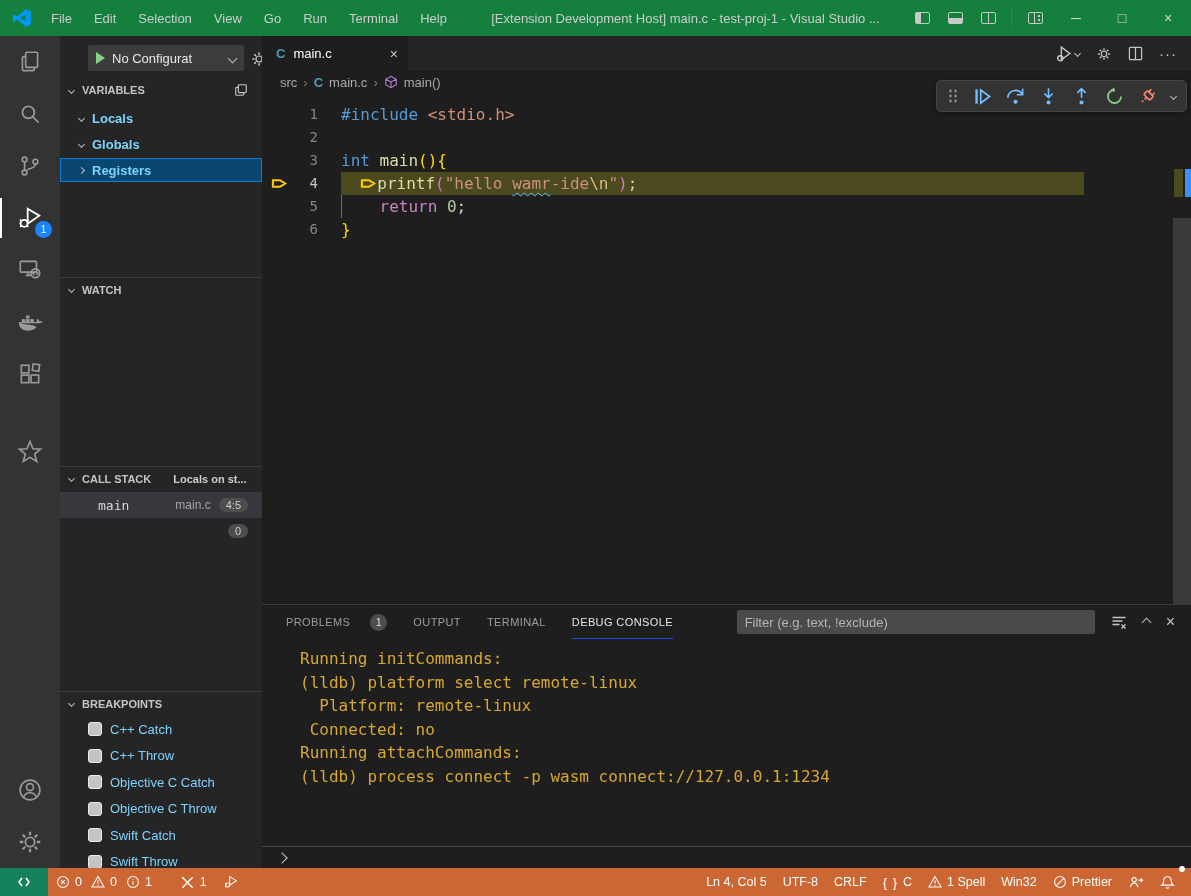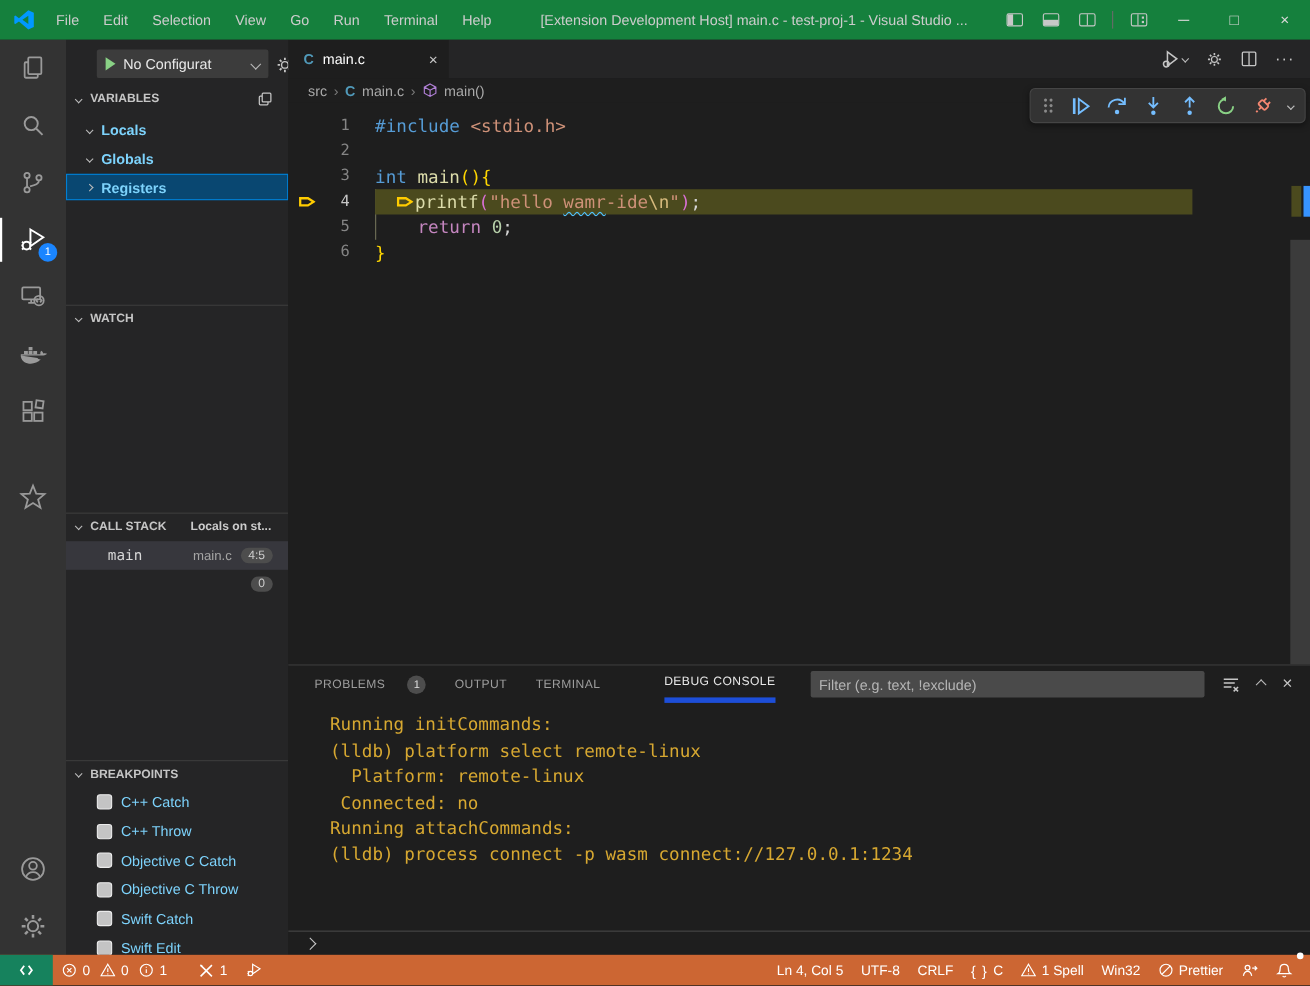--- a/index.html
+++ b/index.html
@@ -111,21 +111,21 @@
   #debug-toolbar { position:absolute; right:4px; top:44px; height:32px; background:#333333;
     border:1px solid #454545; border-radius:5px; box-shadow:0 2px 6px rgba(0,0,0,.4);
     display:flex; align-items:center; gap:14px; padding:0 10px; z-index:20; }
 
   
   #panel { position:absolute; left:0; top:568px; width:929px; height:264px; background:#1e1e1e;
     border-top:1px solid #3c3c3c; }
   #panel-tabs { display:flex; align-items:center; height:34px; padding-left:24px; gap:26px; }
   .panel-tab { display:flex; align-items:center; gap:20px; font-size:11px; letter-spacing:.4px;
     color:#9d9d9d; height:34px;justify-content:center; }
-  .panel-tab.active { color:#e7e7e7; border-bottom:5px solid #1d4ed8;margin-left:32px; }
+  .panel-tab.active { color:#e7e7e7; border-bottom:1px solid #1d4ed8; }
   .tab-badge { min-width:17px; height:17px; border-radius:9px; background:#4d4d4d; color:#e0e0e0;
     font-size:10px; display:flex; align-items:center; justify-content:center; letter-spacing:0; }
   #panel-right { margin-left:auto; display:flex; align-items:center; gap:16px; padding-right:16px; }
   #filter-input { width:358px; height:24px; background:#4a4a4a; border:none; border-radius:2px;
     color:#e0e0e0; font-size:13px; padding:0 8px; outline:none; }
   #filter-input::placeholder { color:#b5b5b5; }
   #console { margin-top:8px; padding-left:38px; }
   .console-line { font-family:"DejaVu Sans Mono", monospace; font-size:16px; line-height:23.5px;
     white-space:pre; color:#d7a831; }
   #console-prompt { position:absolute; left:0; bottom:0; width:929px; height:22px;
@@ -331,21 +331,21 @@
         <div class="tree-row" style="top: 760.5px; padding-left: 28px;">
           <span class="cb"></span>
           <span>Objective C Throw</span>
         </div>
         <div class="tree-row" style="top: 787px; padding-left: 28px;">
           <span class="cb"></span>
           <span>Swift Catch</span>
         </div>
         <div class="tree-row" style="top: 813.5px; padding-left: 28px;">
           <span class="cb"></span>
-          <span>Swift Edit</span>
+          <span>Swift Throw</span>
         </div>
       </div>
   </div>
 
   <div id="main">
 
     <div id="tabbar">
       <div id="tab-main">
         <span class="c-icon">C</span>
         <span class="tab-label">main.c</span>

